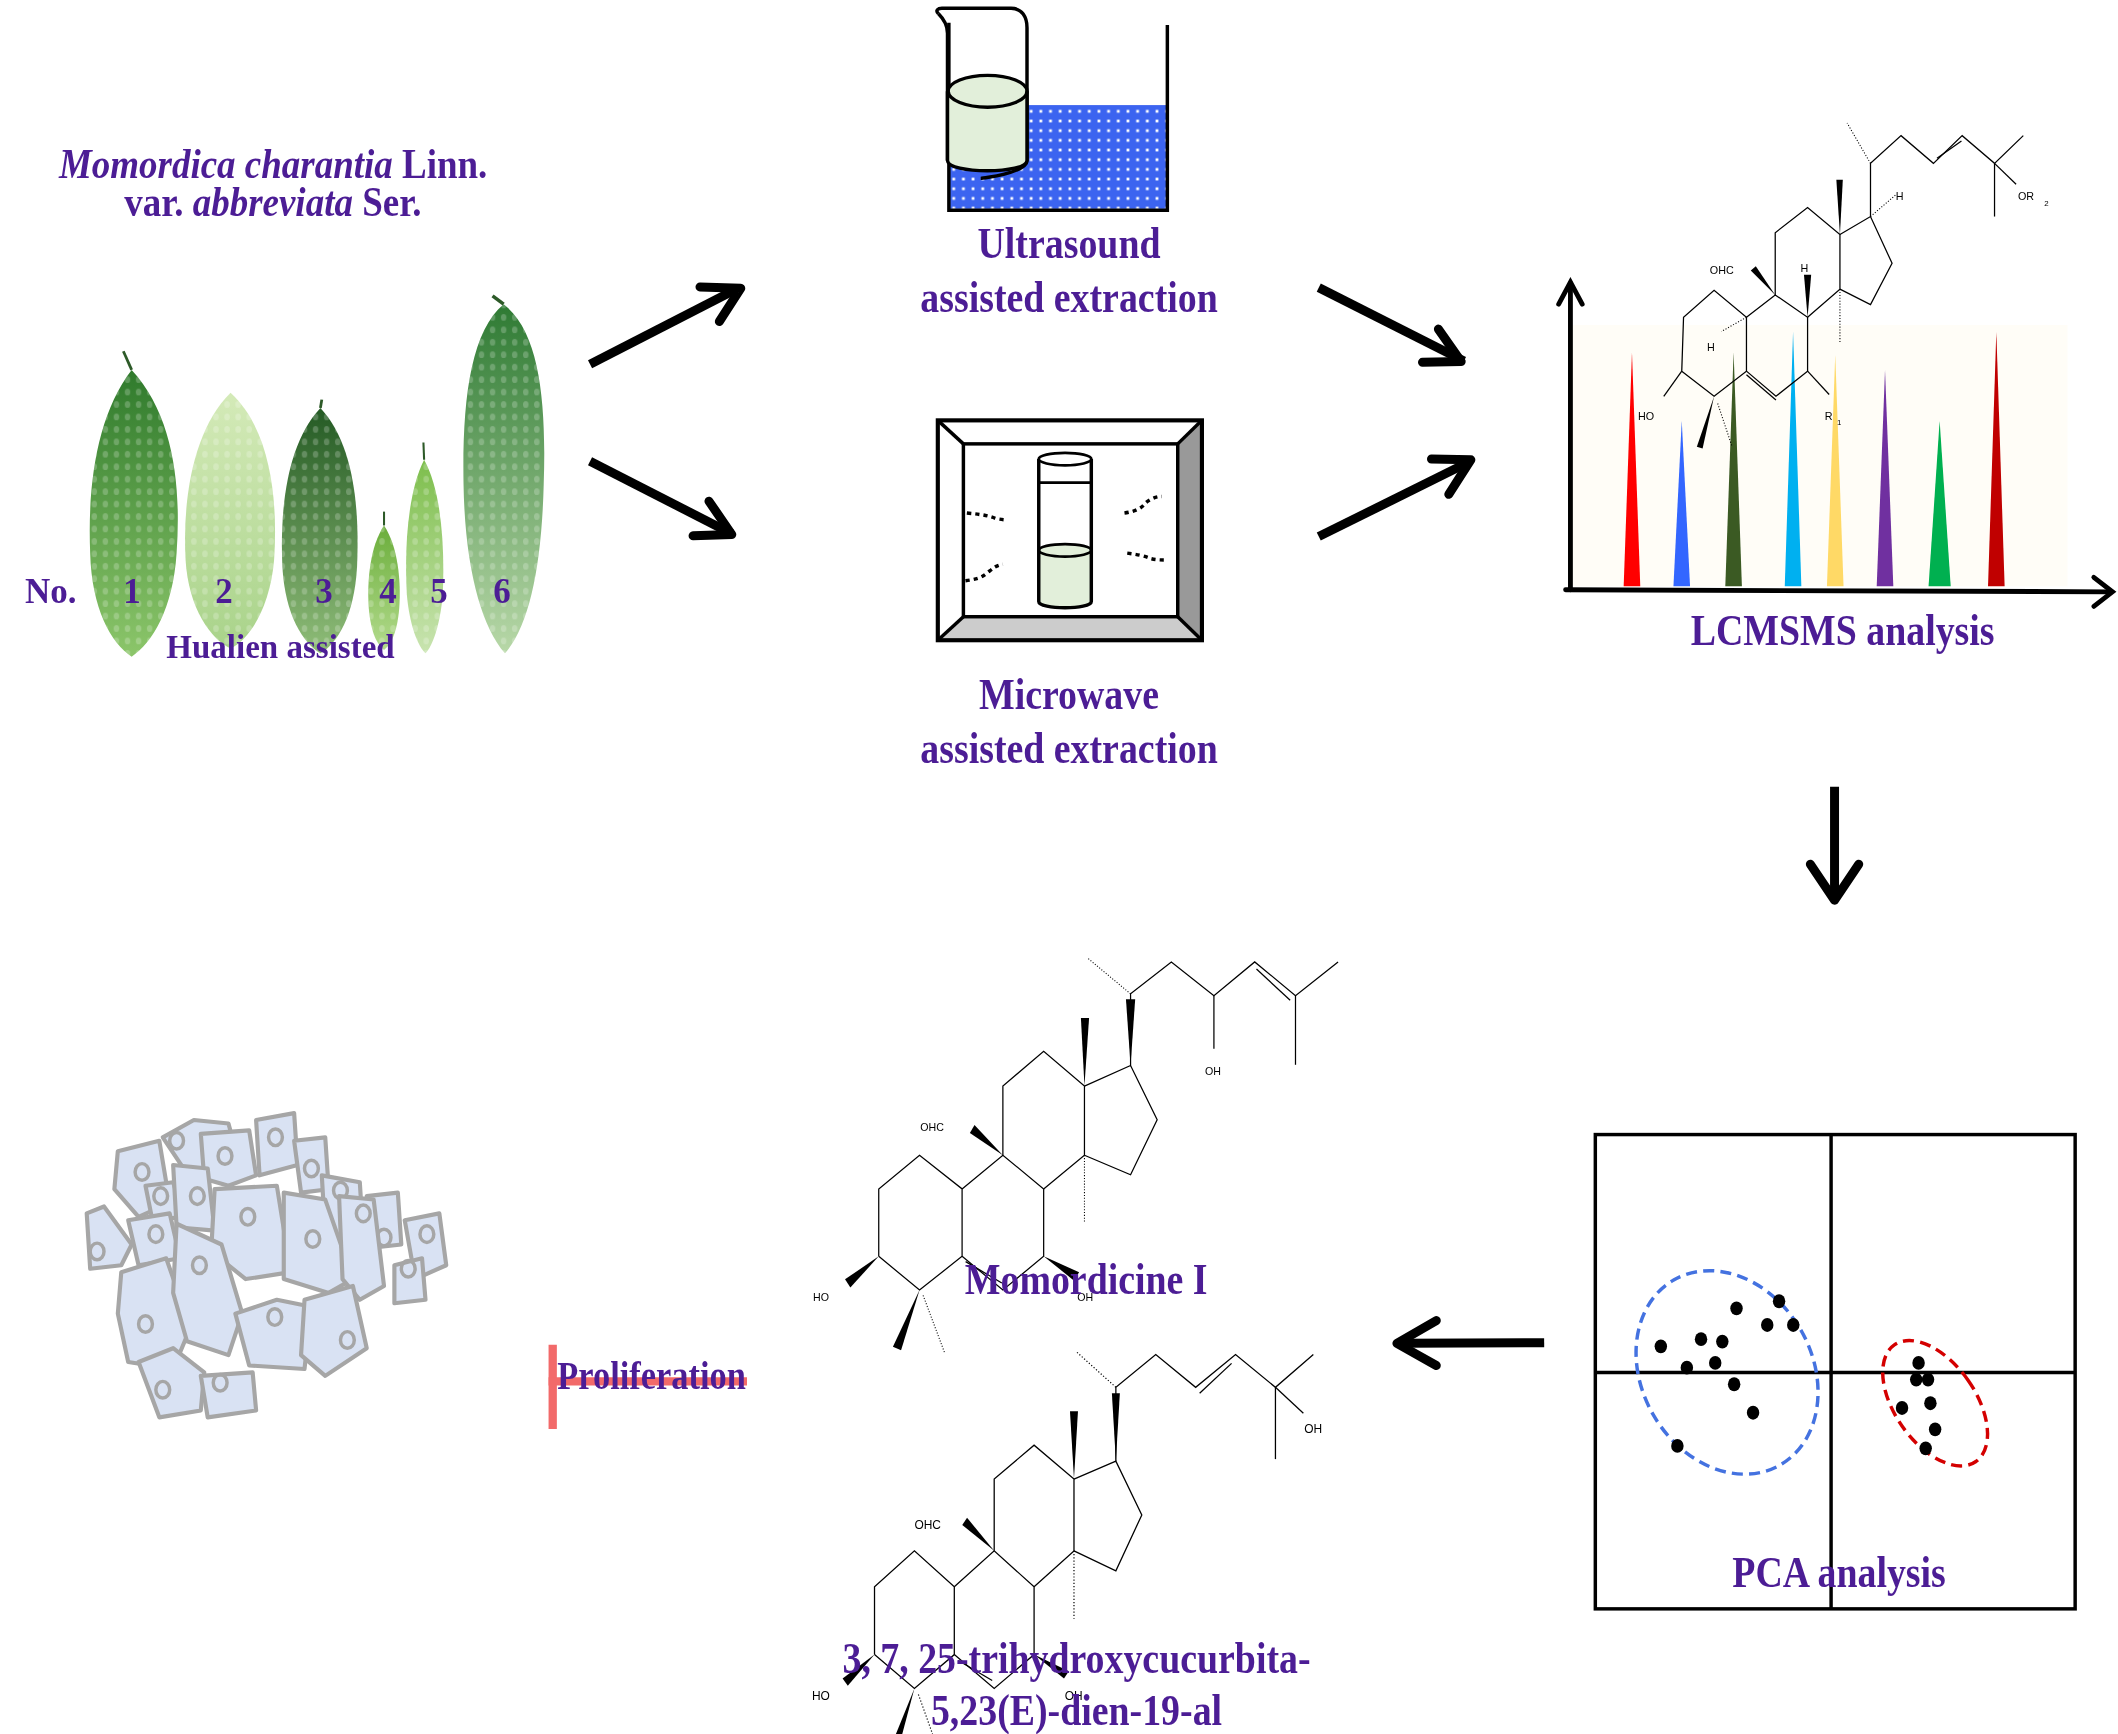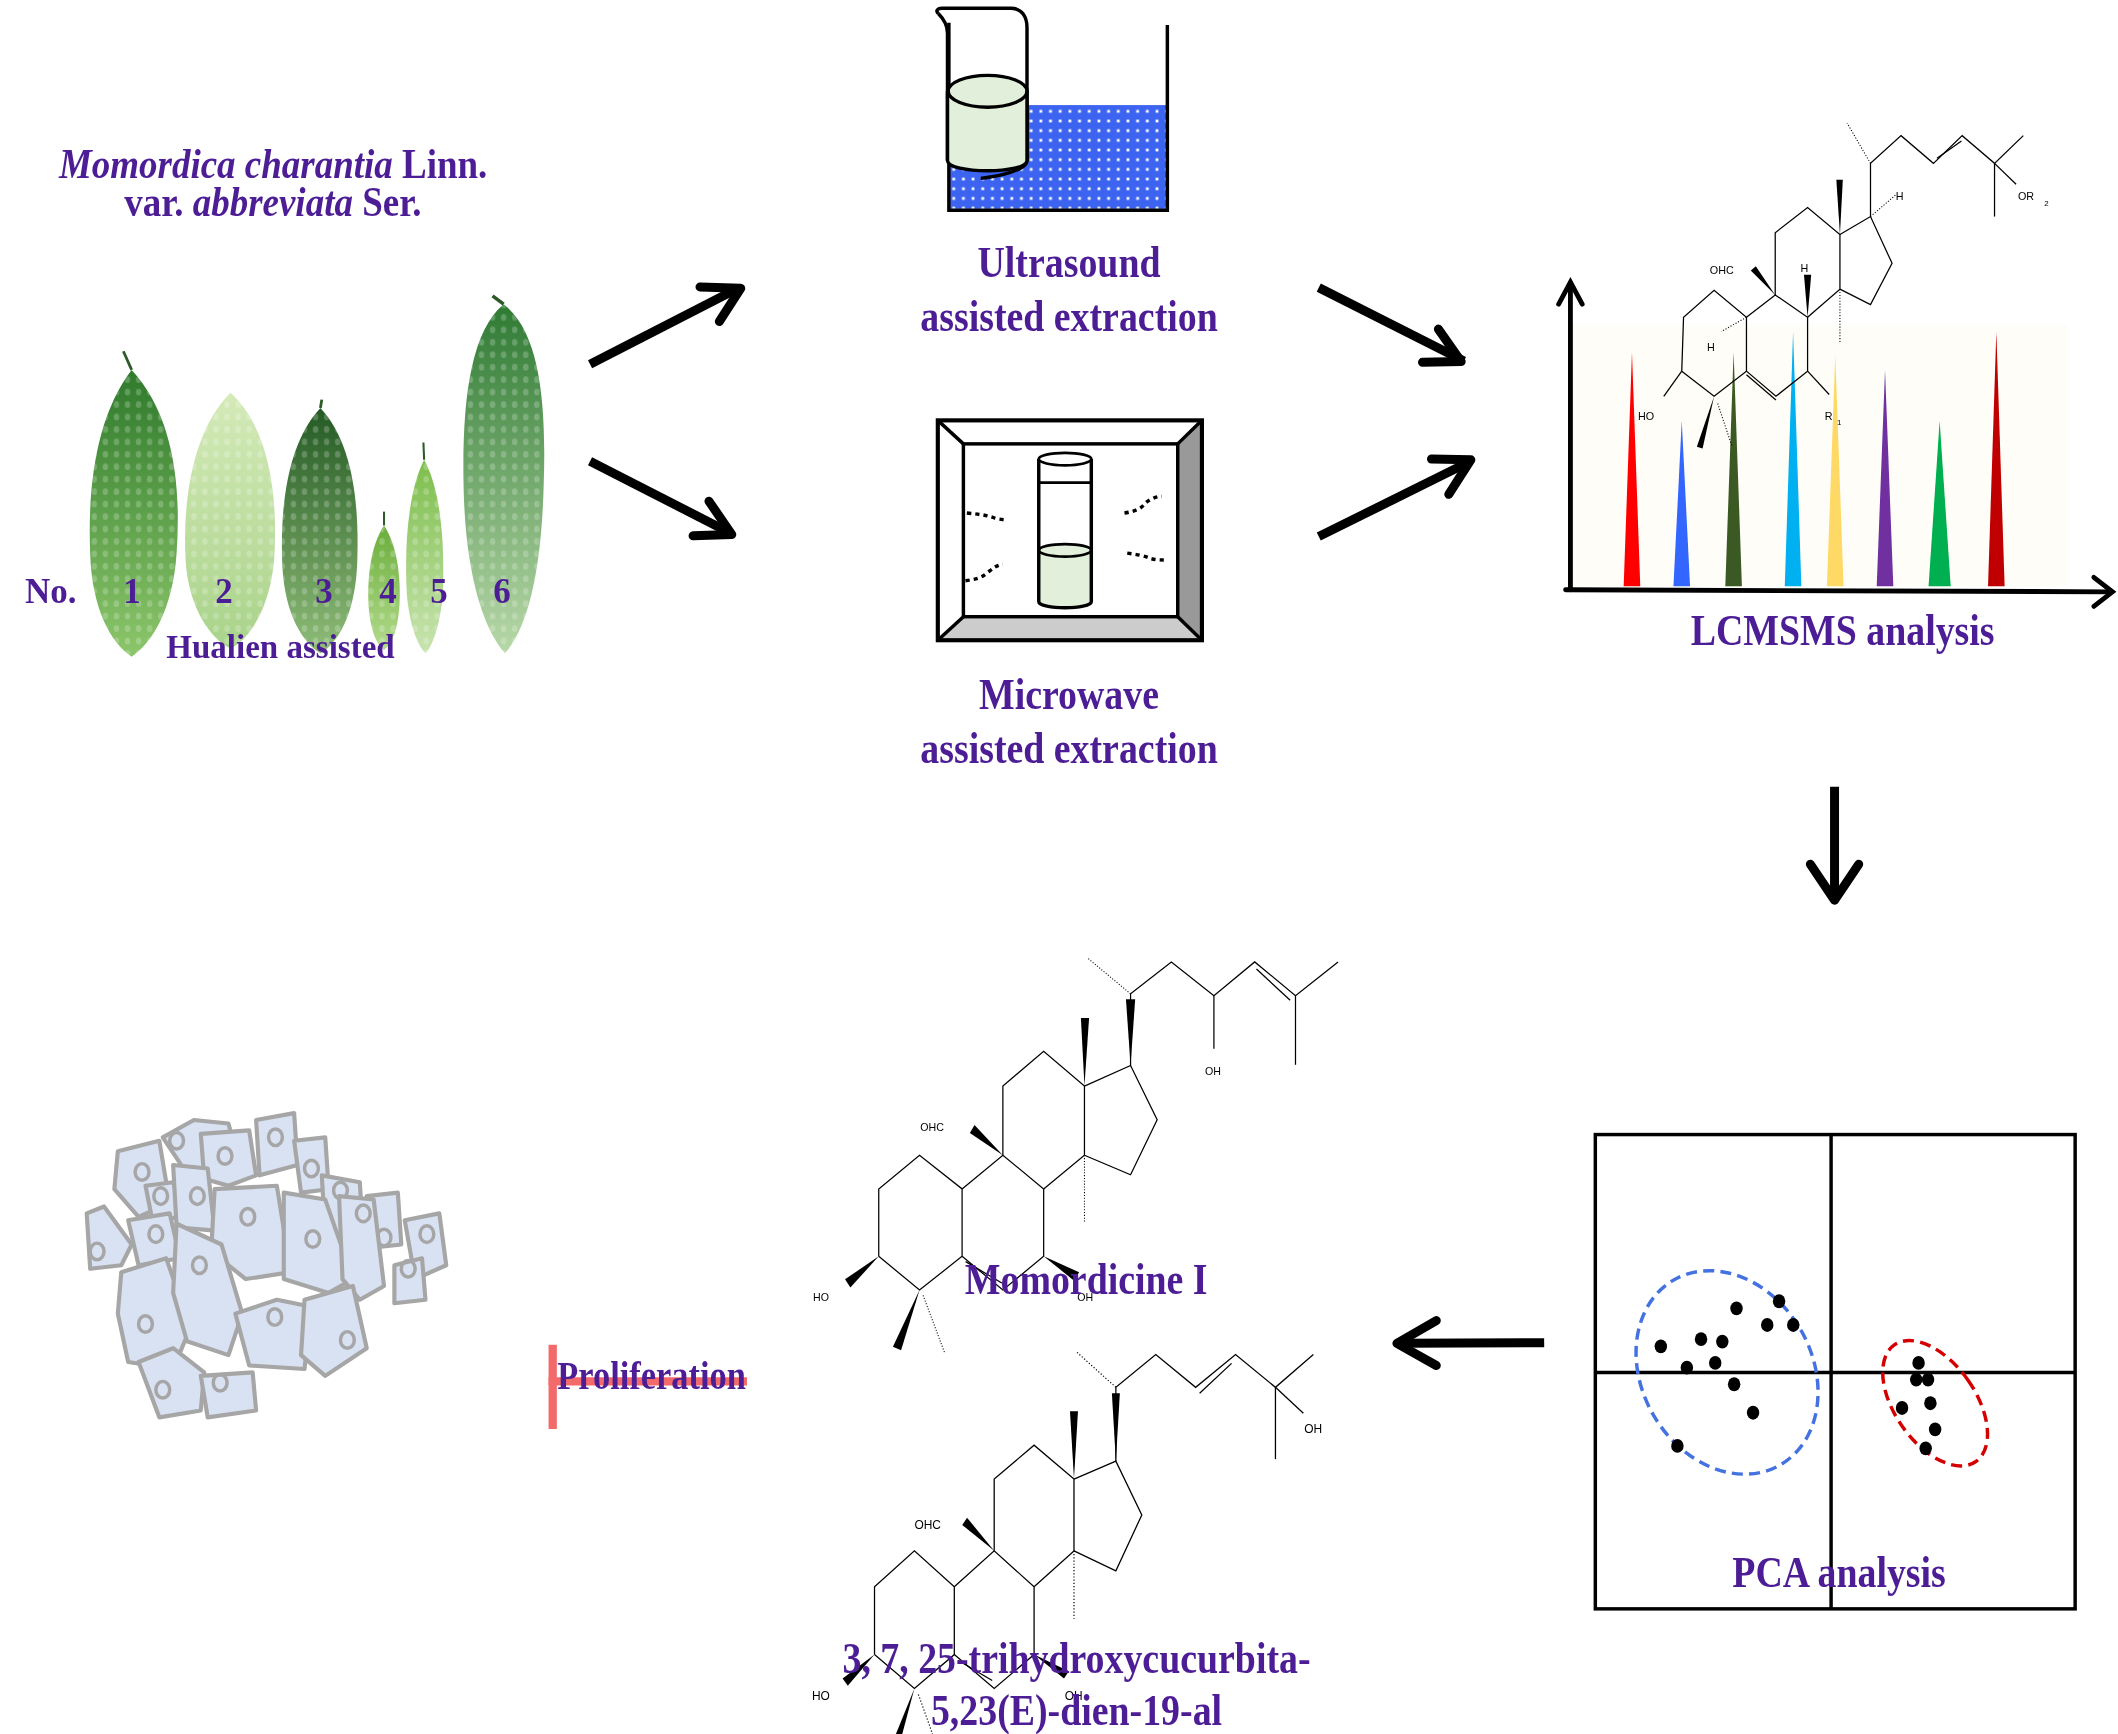--- a/index.html
+++ b/index.html
@@ -353,21 +353,21 @@
 
   <div class="lbl" style="left:25px;top:574px;font-size:35px;text-align:right;">No.</div>
   <div class="lbl" style="left:118px;top:574px;width:28px;font-size:35px;">1</div>
   <div class="lbl" style="left:210px;top:574px;width:28px;font-size:35px;">2</div>
   <div class="lbl" style="left:310px;top:574px;width:28px;font-size:35px;">3</div>
   <div class="lbl" style="left:374px;top:574px;width:28px;font-size:35px;">4</div>
   <div class="lbl" style="left:425px;top:574px;width:28px;font-size:35px;">5</div>
   <div class="lbl" style="left:488px;top:574px;width:28px;font-size:35px;">6</div>
   <div class="lbl" style="left:104px;top:631px;width:353px;font-size:33px;">Hualien assisted</div>
 
-  <div class="lbl" style="left:827px;top:241px;width:484px;font-size:44px;">
+  <div class="lbl" style="left:827px;top:222px;width:484px;font-size:44px;">
     <span class="cond" style="transform:scaleX(0.86);display:block">Ultrasound</span>
     <span class="cond" style="transform:scaleX(0.86);display:block;margin-top:9.7px">assisted extraction</span>
   </div>
 
   <div class="lbl" style="left:827px;top:673px;width:484px;font-size:44px;">
     <span class="cond" style="transform:scaleX(0.86);display:block">Microwave</span>
     <span class="cond" style="transform:scaleX(0.86);display:block;margin-top:9.7px">assisted extraction</span>
   </div>
 
   <div class="lbl" style="left:1601px;top:609px;width:484px;font-size:44px;">

